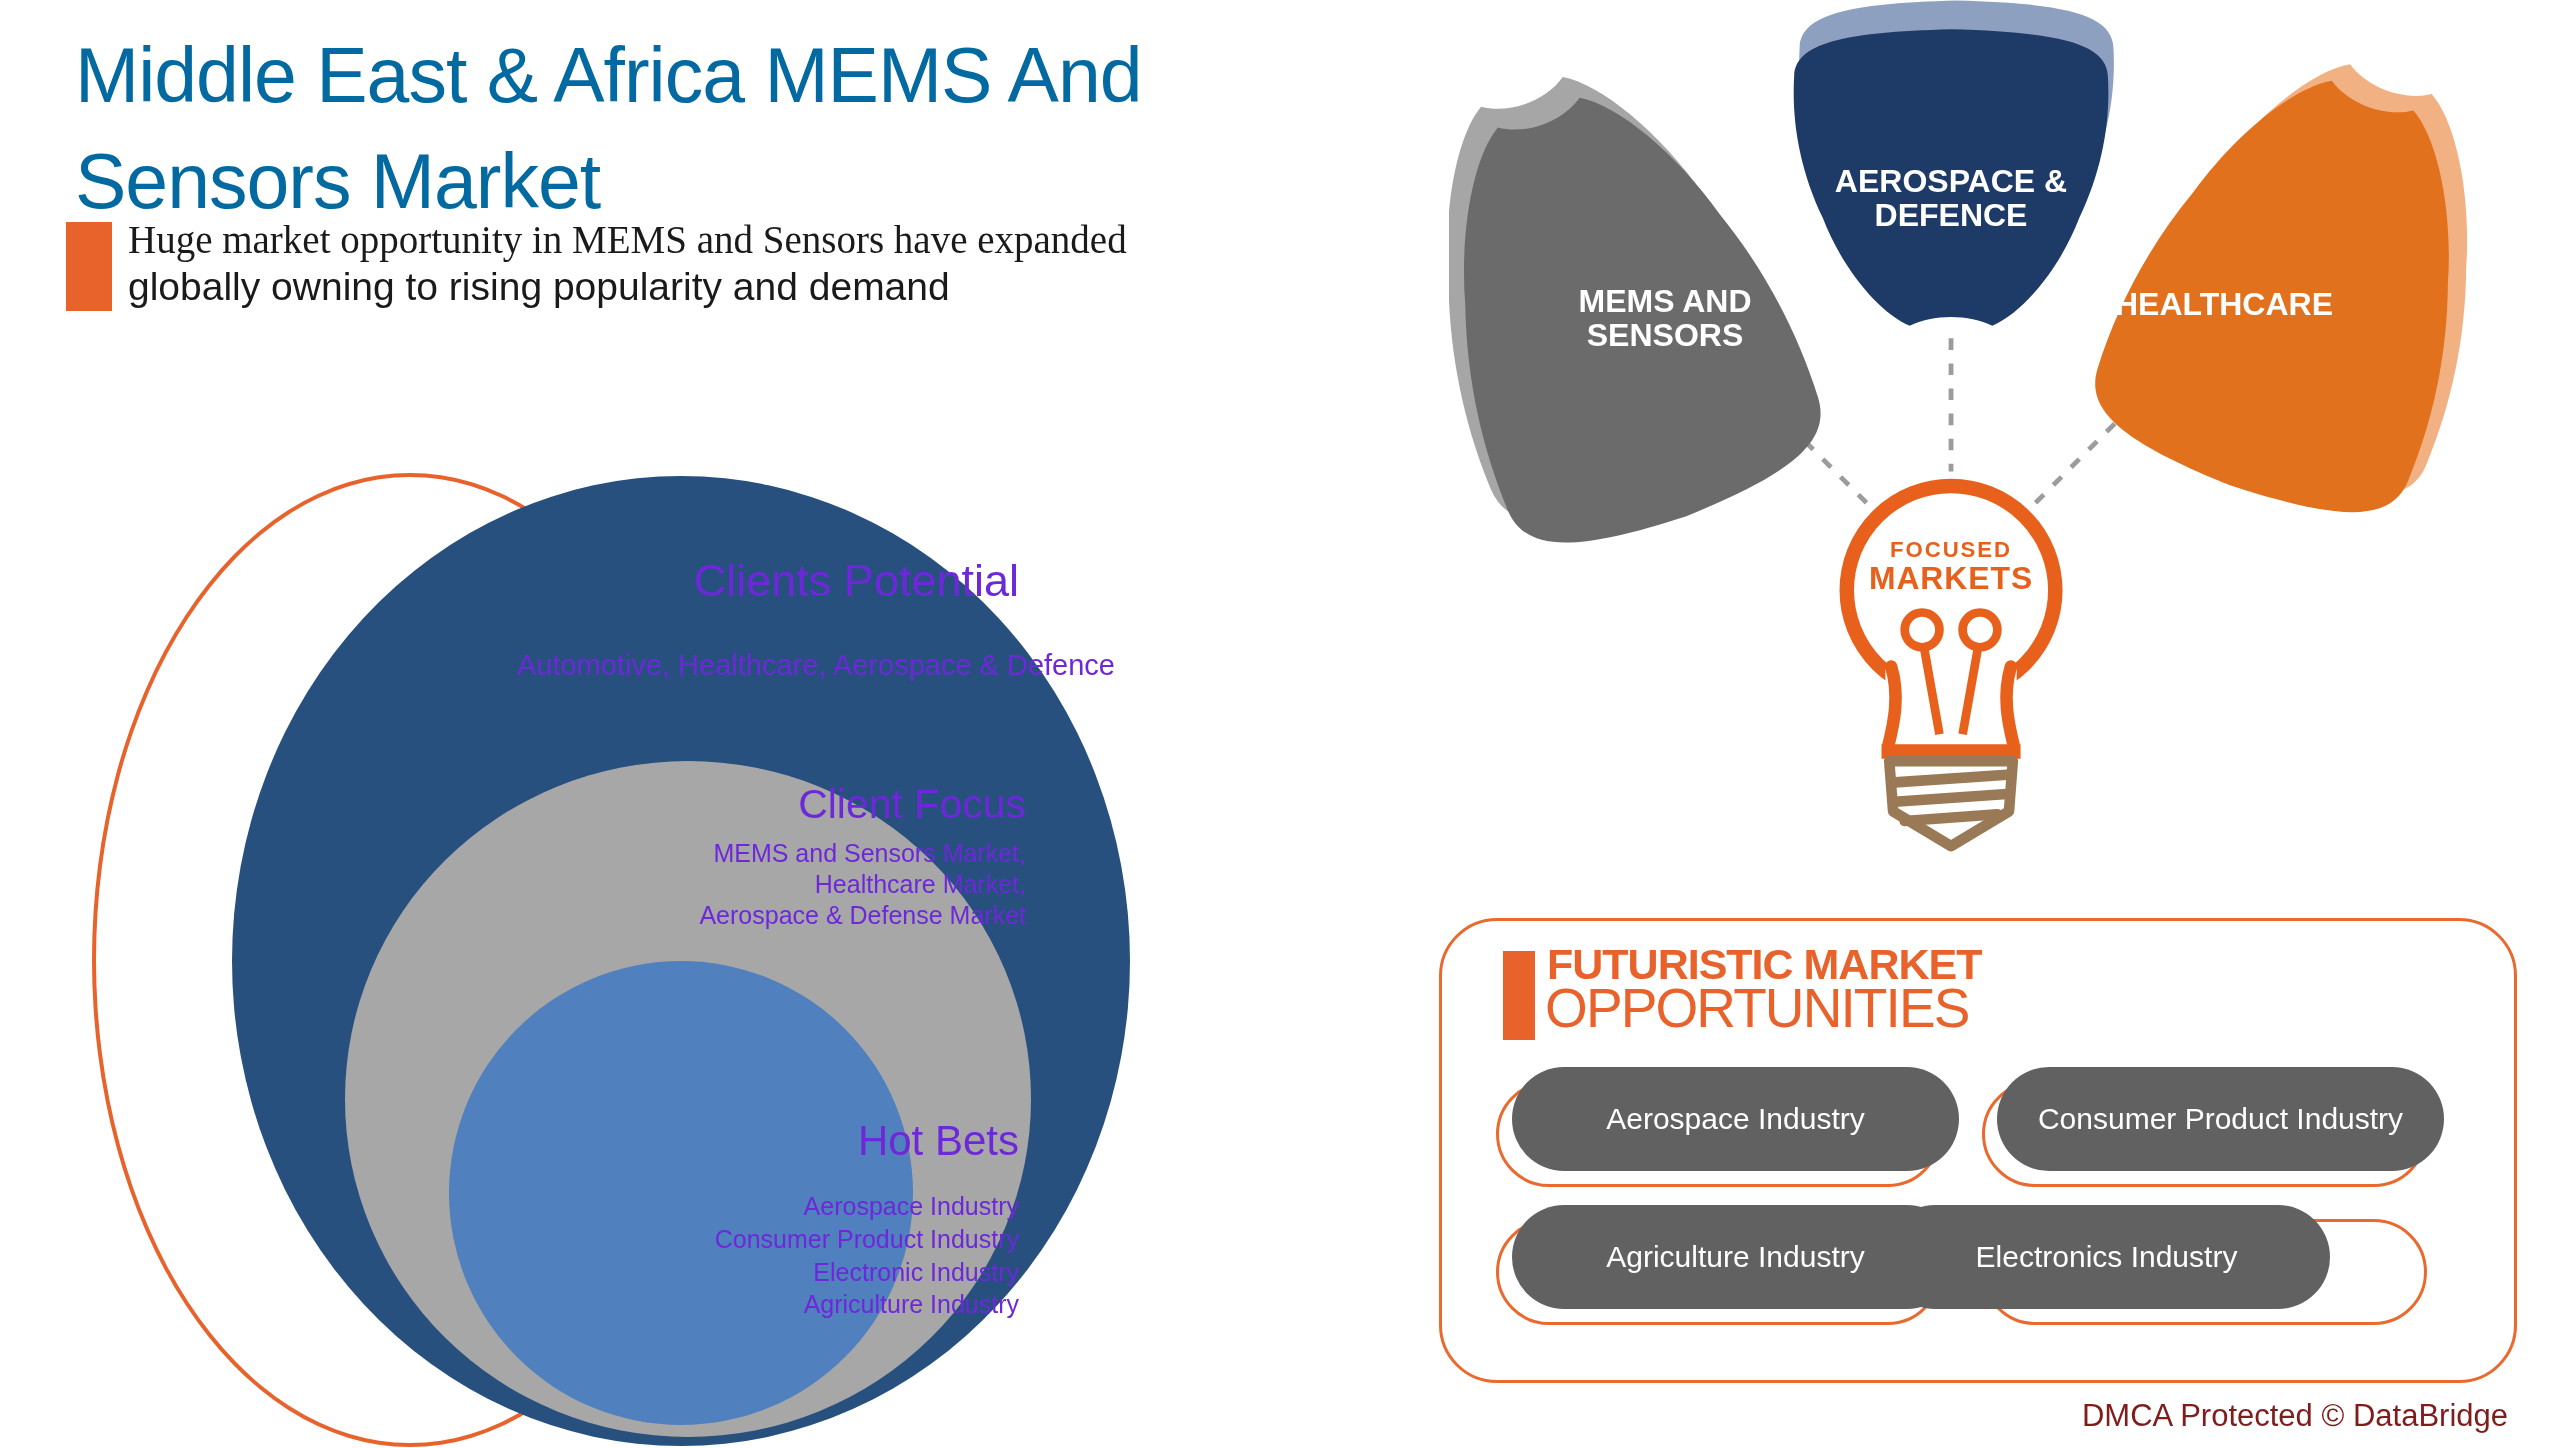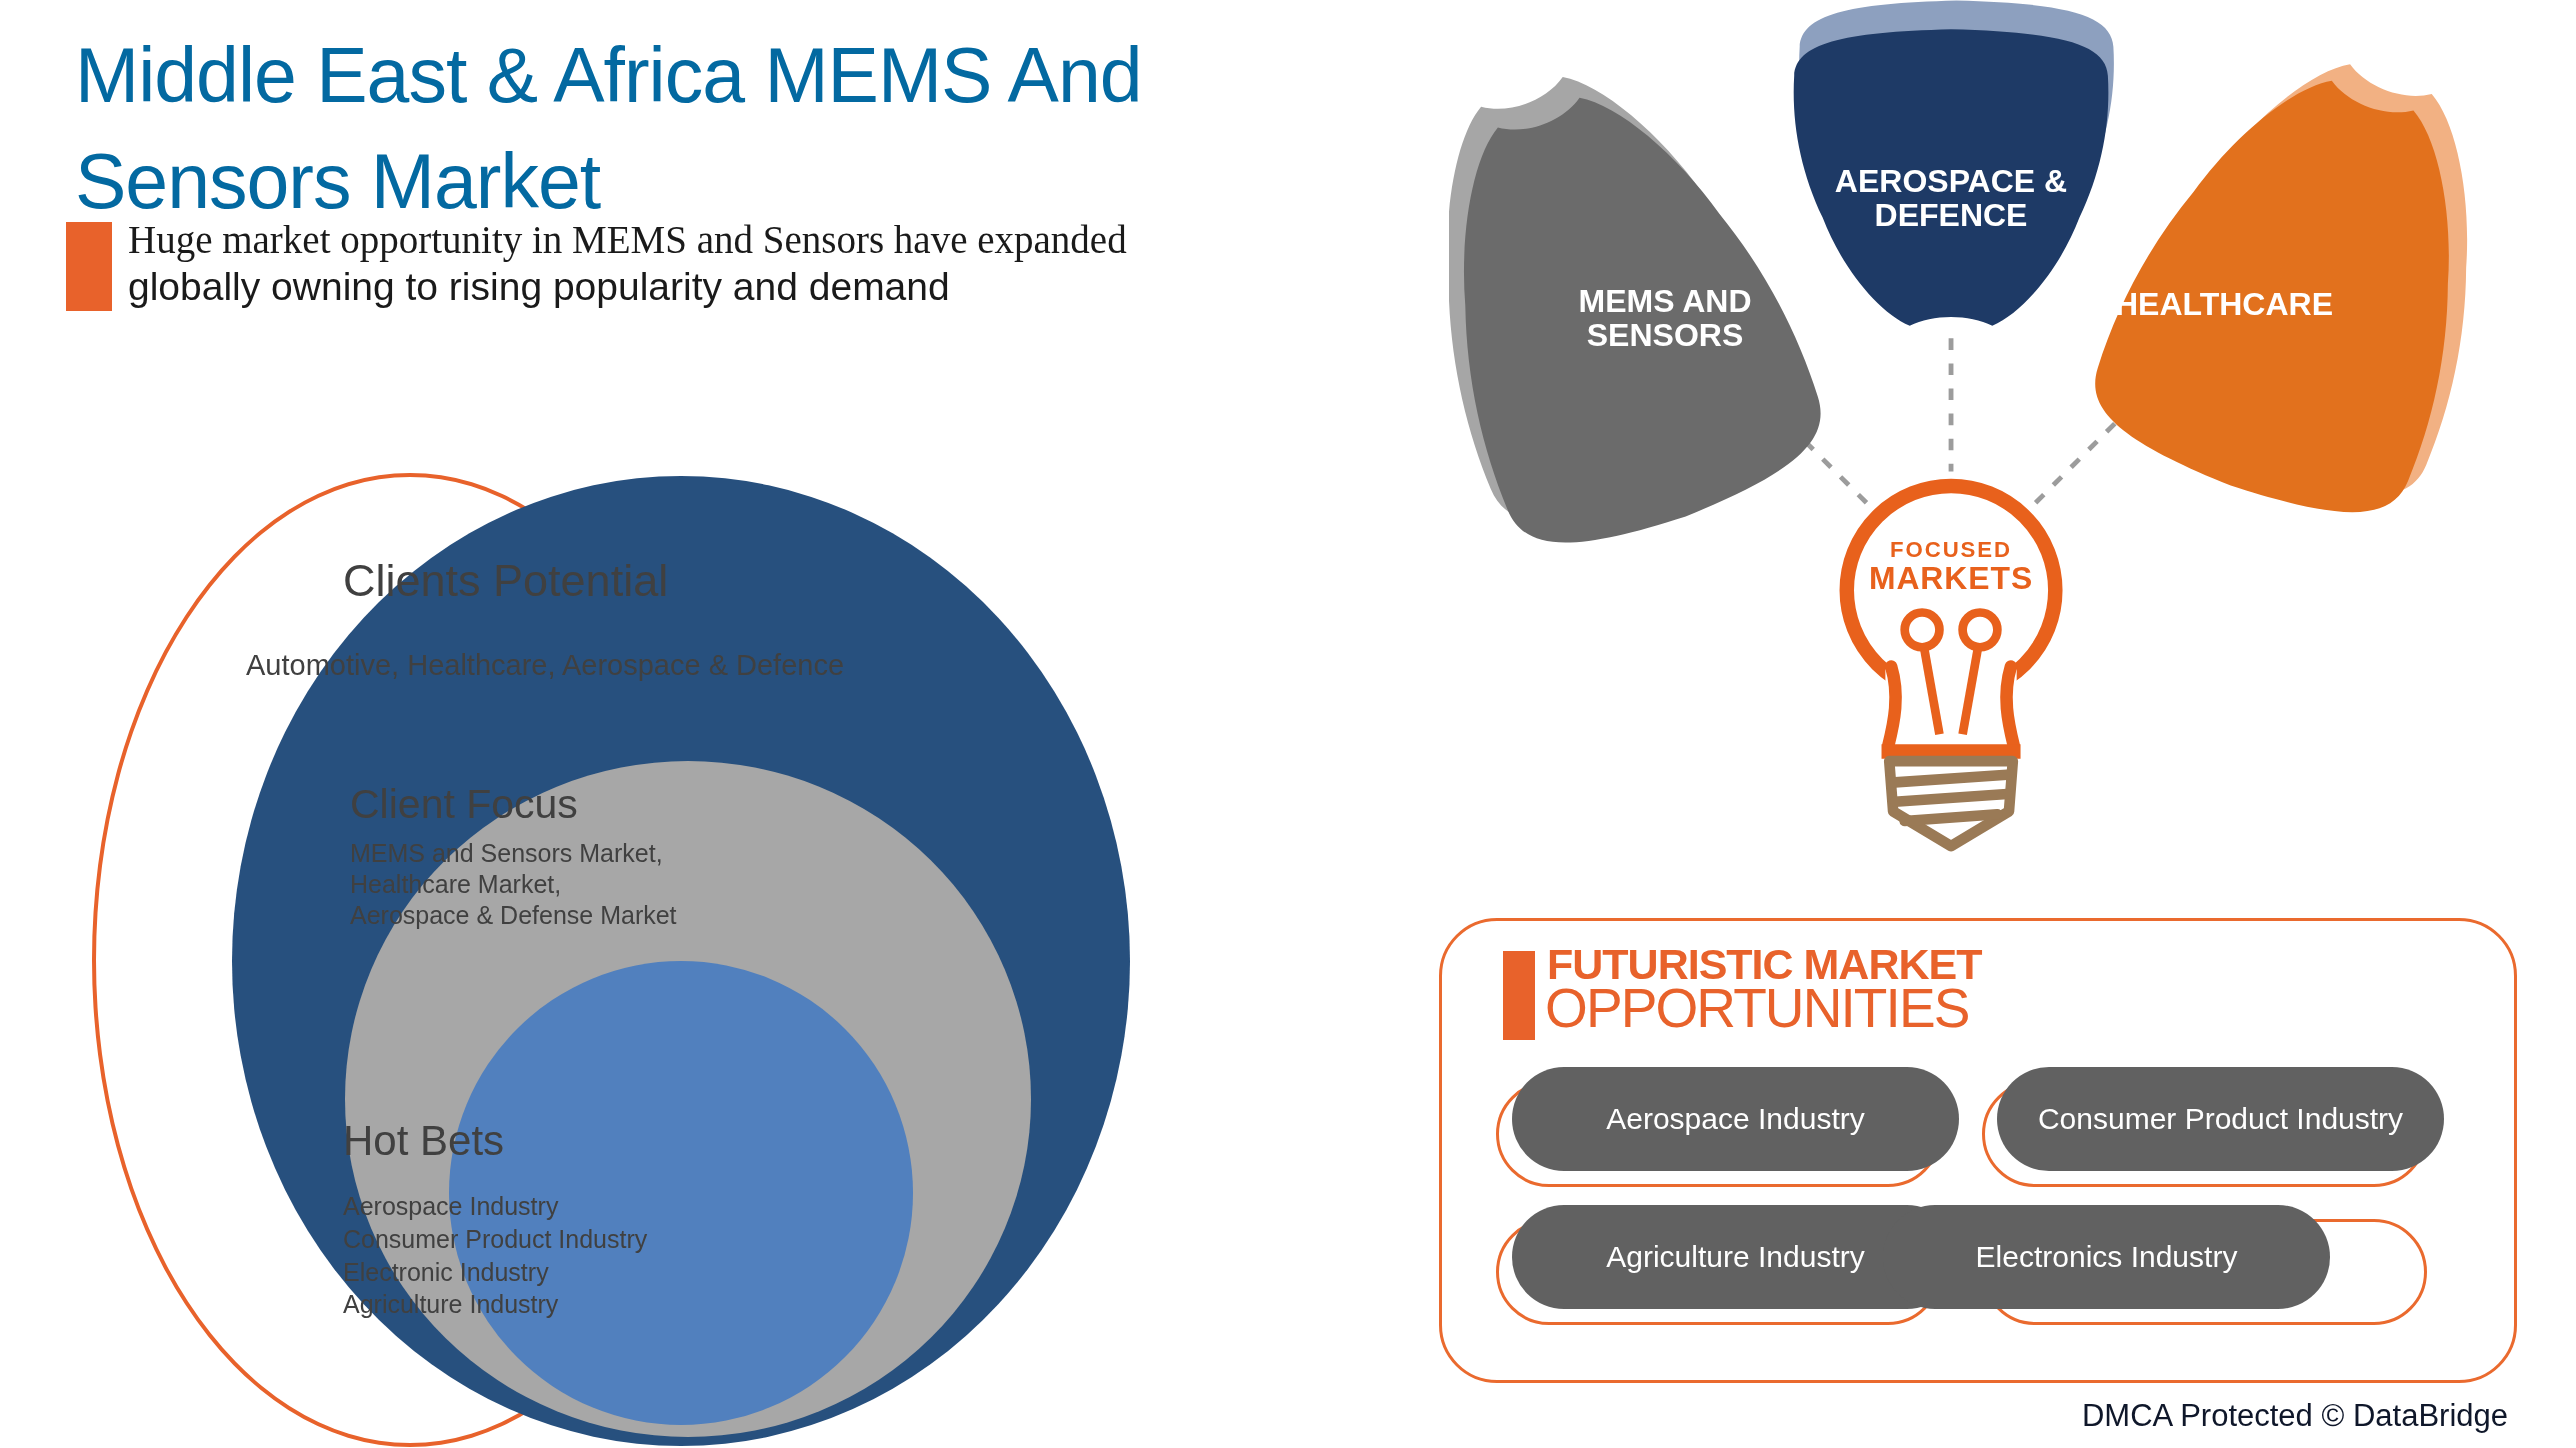--- a/index.html
+++ b/index.html
@@ -12,21 +12,21 @@
   #title2{top:135px;margin-top:8px;}
   #subbar{left:66px;top:222px;width:46px;height:89px;background:#E8622B;}
   .sub-line{left:128px;font-size:39px;color:#1a1a1a;line-height:1;}
   #sub1{top:220px;font-family:Liberation Serif, serif;}
   #sub2{top:267px;}
   
   #ring{left:92px;top:473px;width:628px;height:966px;border:4.8px solid #E8622B;border-radius:50%;background:transparent;}
   #cOuter{left:232px;top:476px;width:898px;height:970px;background:#27507E;border-radius:50%;}
   #cMid{left:345px;top:761px;width:686px;height:676px;background:#A7A7A7;border-radius:50%;}
   #cInner{left:449px;top:961px;width:464px;height:464px;background:#5180BE;border-radius:50%;}
-  .vtext{color:#404040;text-align:left;line-height:1;}
+  .vtext{color:#6d28d9;text-align:right;line-height:1;}
   #vOuterTitle{left:343px;top:558px;width:676px;font-size:45px;}
   #vOuterSub{left:246px;top:630px;width:869px;font-size:29px;margin-top:21px;}
   #vMidTitle{left:350px;top:784px;width:676px;font-size:41px;}
   .vMidLine{left:350px;width:676px;font-size:25px;}
   #vMidL0{top:841px;} #vMidL1{top:872px;} #vMidL2{top:903px;}
   #vInnerTitle{left:343px;top:1120px;width:676px;font-size:42px;}
   .vInnerLine{left:343px;width:676px;font-size:25px;}
   #vInnerL0{top:1194px;} #vInnerL1{top:1227px;} #vInnerL2{top:1260px;} #vInnerL3{top:1292px;}
   
   #fan{left:1449px;top:0px;width:1062px;height:889px;}
@@ -41,21 +41,21 @@
   #oh1{left:1547px;top:943px;font-size:43px;font-weight:700;color:#E8622B;letter-spacing:-1px;line-height:1;}
   #oh2{left:1545px;top:981px;font-size:55px;font-weight:400;color:#E8622B;letter-spacing:-1.9px;line-height:1;}
   .pshadow{position:absolute;width:439px;height:100px;border:3.9px solid #EA6A2E;border-radius:54px;background:#ffffff;}
   .pbody{position:absolute;width:447px;height:104px;background:#616161;border-radius:54px;color:#ffffff;
          display:flex;align-items:center;justify-content:center;font-size:30px;}
   #psh1{left:1496px;top:1081px;} #pb1{left:1512px;top:1067px;}
   #psh2{left:1982px;top:1081px;} #pb2{left:1997px;top:1067px;}
   #psh3{left:1496px;top:1219px;} #pb3{left:1512px;top:1205px;}
   #psh4{left:1982px;top:1219px;} #pb4{left:1883px;top:1205px;text-align:right;}
   
-  #footer{right:68px;top:1400px;font-size:31px;color:#0f172a;line-height:1;}
+  #footer{right:68px;top:1400px;font-size:31px;color:#7f1d1d;line-height:1;}
 </style>
 </head>
 <body>
 
 <div class="abs title-line" id="title1">Middle East &amp; Africa MEMS And</div>
 <div class="abs title-line" id="title2">Sensors Market</div>
 <div class="abs" id="subbar"></div>
 <div class="abs sub-line" id="sub1">Huge market opportunity in MEMS and Sensors have expanded</div>
 <div class="abs sub-line" id="sub2">globally owning to rising popularity and demand</div>
 

